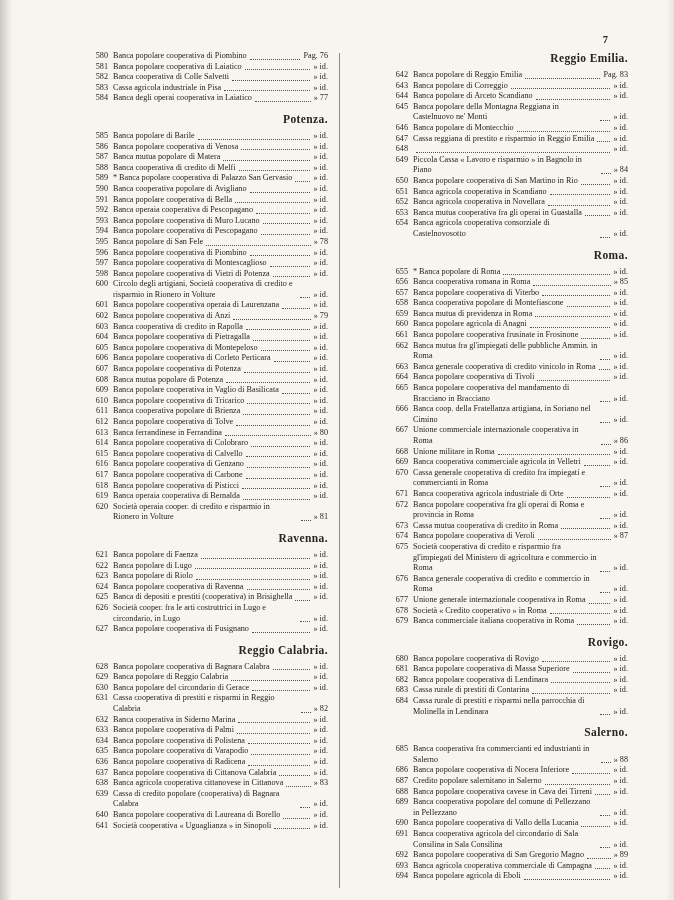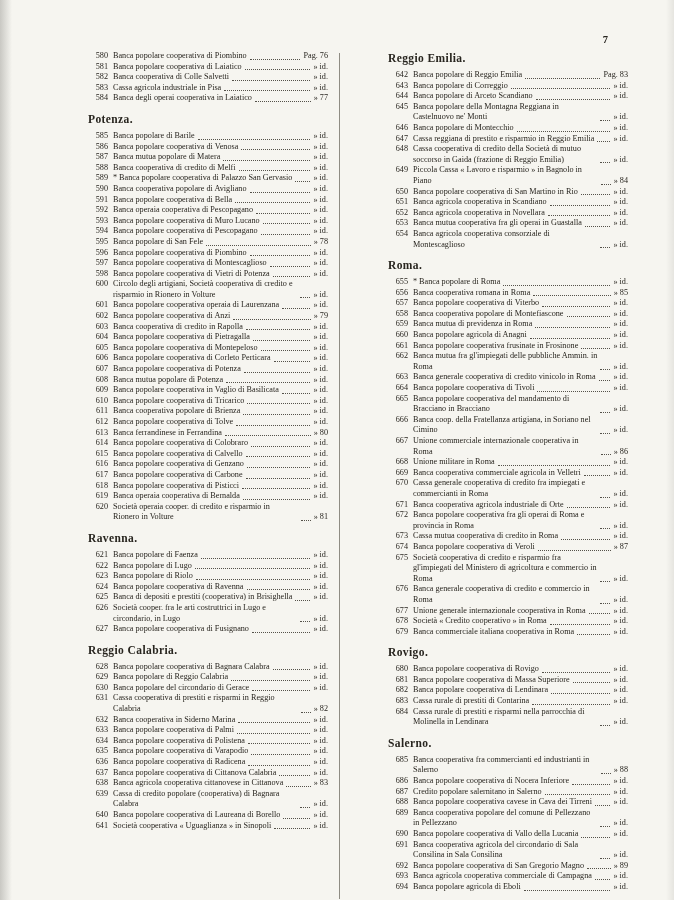--- a/index.html
+++ b/index.html
@@ -56,21 +56,21 @@
   }
   .column-divider {
     position: absolute;
     left: 50%;
     top: 2px;
     bottom: -6px;
     width: 1px;
     background: #8f8c83;
   }
   .section-header {
-    text-align: left;
+    text-align: right;
     font-weight: bold;
     font-size: 11.5px;
     line-height: 13px;
     margin: 9px 0 5px 0;
     letter-spacing: 0.4px;
   }
   .column .section-header:first-child { margin-top: 1px; }
   .entry {
     display: flex;
     font-size: 8.2px;
@@ -513,21 +513,20 @@
           <span class="ref">» id.</span>
         </div>
         <div class="entry">
           <span class="num">647</span>
           <span class="text">Cassa reggiana di prestito e risparmio in Reggio Emilia</span>
           <span class="dots"></span>
           <span class="ref">» id.</span>
         </div>
         <div class="entry">
           <span class="num">648</span>
-          <span class="text">Cassa cooperativa di credito della Società di mutuo soccorso in Gaida (frazione di Reggio Emilia)</span>
           <span class="dots"></span>
           <span class="ref">» id.</span>
         </div>
         <div class="entry">
           <span class="num">649</span>
           <span class="text">Piccola Cassa « Lavoro e risparmio » in Bagnolo in Piano</span>
           <span class="dots"></span>
           <span class="ref">» 84</span>
         </div>
         <div class="entry">
@@ -549,21 +548,21 @@
           <span class="ref">» id.</span>
         </div>
         <div class="entry">
           <span class="num">653</span>
           <span class="text">Banca mutua cooperativa fra gli operai in Guastalla</span>
           <span class="dots"></span>
           <span class="ref">» id.</span>
         </div>
         <div class="entry">
           <span class="num">654</span>
-          <span class="text">Banca agricola cooperativa consorziale di Montescaglioso</span>
+          <span class="text">Banca agricola cooperativa consorziale di Castelnovosotto</span>
           <span class="dots"></span>
           <span class="ref">» id.</span>
         </div>
         <div class="section-header">Roma.</div>
         <div class="entry">
           <span class="num">655</span>
           <span class="star">*</span>
           <span class="text">Banca popolare di Roma</span>
           <span class="dots"></span>
           <span class="ref">» id.</span>

